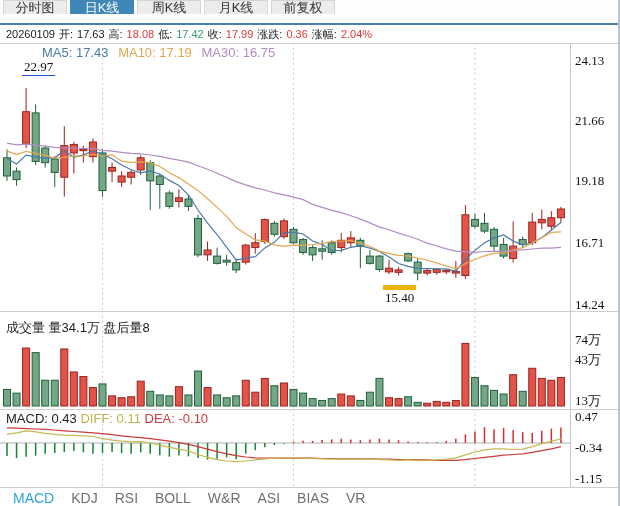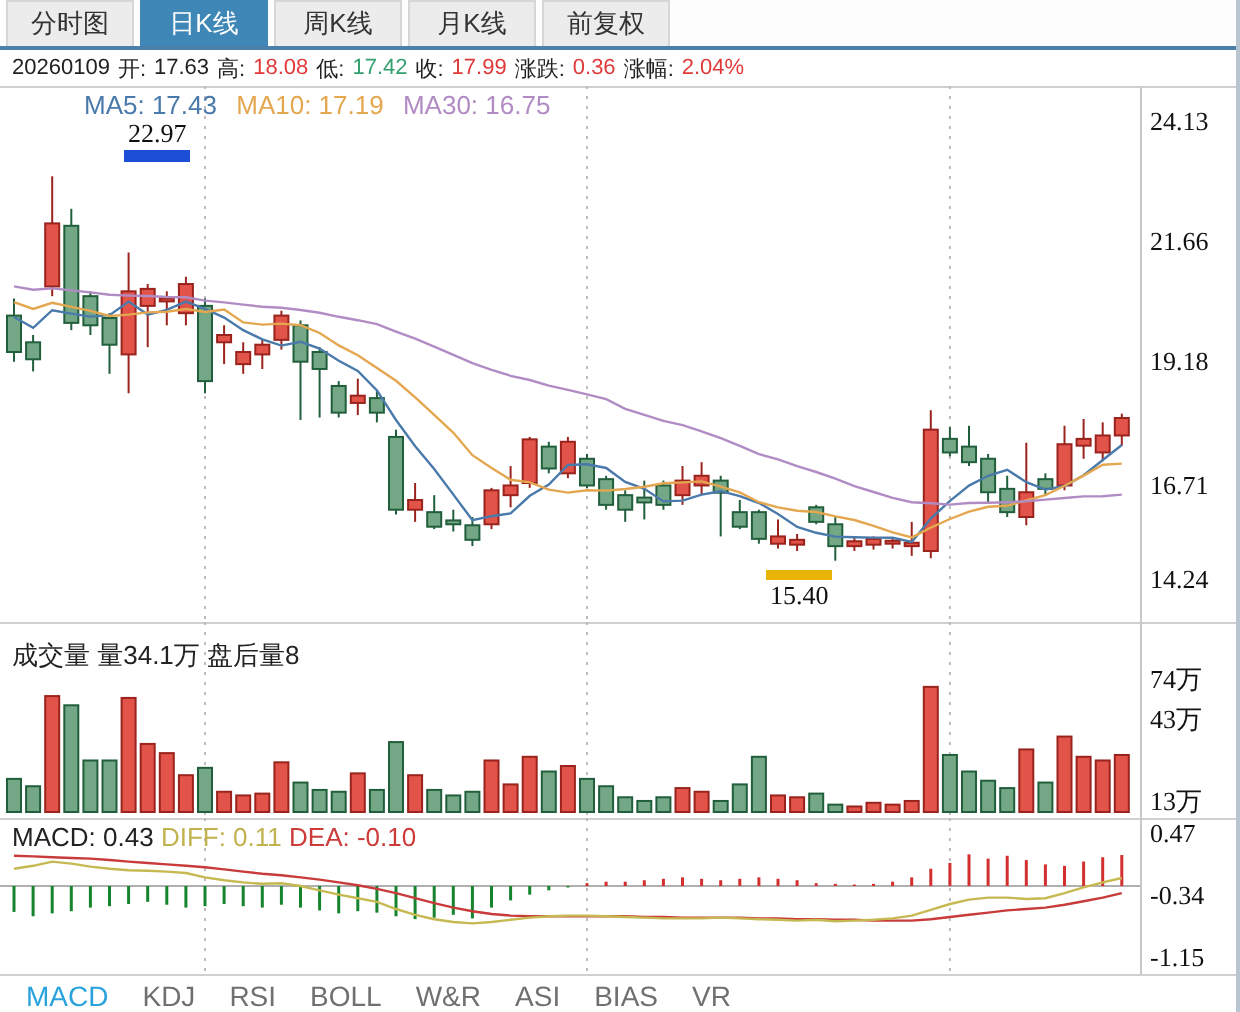--- a/index.html
+++ b/index.html
@@ -4,21 +4,21 @@
 <style>
   html,body{margin:0;padding:0;background:#ffffff;}
   .win{
     position:relative;width:620px;height:506px;background:#fff;overflow:hidden;
     font-family:"Liberation Sans","DejaVu Sans",sans-serif;
     -webkit-font-smoothing:antialiased;
   }
   
   .tabbar{position:absolute;left:0;top:0;width:620px;height:23px;background:#fdfdfd;display:flex;}
   .tab{
-    width:64px;height:23px;margin-left:3px;box-sizing:border-box;
+    width:64px;height:14px;margin-left:3px;box-sizing:border-box;
     background:#ececec;border:1px solid #d6d6d6;border-bottom:none;
     font-size:13px;color:#333;display:flex;align-items:center;justify-content:center;cursor:default;
   }
   .tab.active{background:#3e87b6;border-color:#3e87b6;color:#fff;}
   .accentline{position:absolute;left:0;top:23px;width:620px;height:2px;background:#4a80ac;}
   
   .infobar{
     position:absolute;left:0;top:25px;width:570px;height:18px;display:flex;align-items:center;
     padding-left:6px;font-size:11px;color:#222;white-space:nowrap;
   }
@@ -40,21 +40,21 @@
   
   .axlabel{
     position:absolute;left:575px;width:44px;font-family:"Liberation Serif","DejaVu Serif",serif;
     font-size:13px;color:#111;white-space:nowrap;
   }
   
   .anno{
     position:absolute;font-family:"Liberation Serif","DejaVu Serif",serif;
     font-size:13px;color:#111;z-index:6;padding:0 2px;
   }
-  .anno-high{border-bottom:6px solid #1d4ed8;margin-left:40px;}
+  .anno-high{border-bottom:1px solid #1d4ed8;}
   .anno-low{border-top:5px solid #eab308;text-align:right;}
   
   .bottombar{
     position:absolute;left:0;top:487px;width:618px;height:19px;background:#fff;
     border-top:1px solid #cfcfcf;display:flex;align-items:center;padding-left:13px;box-sizing:content-box;
   }
   .ind{font-size:14px;color:#707070;margin-right:17px;cursor:default;}
   .ind.active{color:#2aa3dd;}
   
   .rightedge{position:absolute;right:0;top:0;width:2px;height:506px;background:#b9c6d2;}
@@ -371,21 +371,21 @@
   </div>
 
   <div class="anno anno-high" style="left:22px;top:59px">22.97</div>
   <div class="anno anno-low" style="left:383px;top:285px">15.40</div>
 
   <div id="axisLabels">
       <div class="axlabel" style="top: 53px;">24.13</div>
       <div class="axlabel" style="top: 113px;">21.66</div>
       <div class="axlabel" style="top: 173px;">19.18</div>
       <div class="axlabel" style="top: 235px;">16.71</div>
-      <div class="axlabel" style="top: 282px;">14.24</div>
+      <div class="axlabel" style="top: 297px;">14.24</div>
       <div class="axlabel" style="top: 331px;">74万</div>
       <div class="axlabel" style="top: 351px;">43万</div>
       <div class="axlabel" style="top: 392px;">13万</div>
       <div class="axlabel" style="top: 409px;">0.47</div>
       <div class="axlabel" style="top: 440px;">-0.34</div>
       <div class="axlabel" style="top: 471px;">-1.15</div>
     </div>
 
   <div class="bottombar" id="indicatorBar">
       <span class="ind active">MACD</span>

